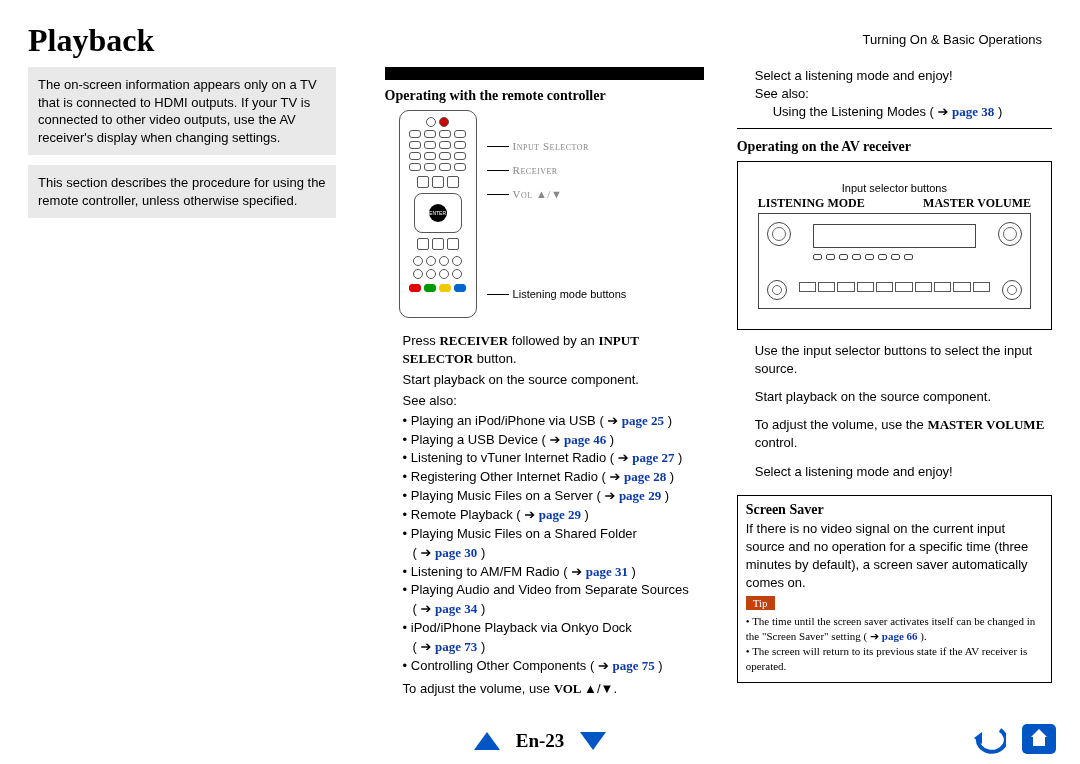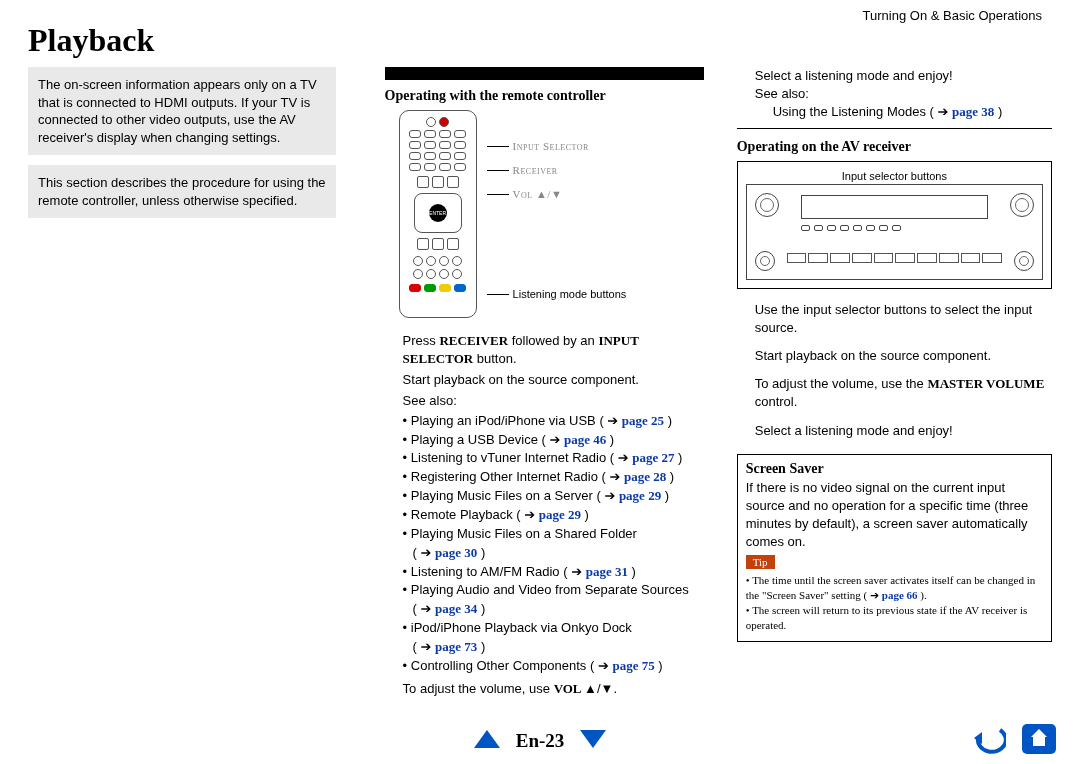--- a/index.html
+++ b/index.html
@@ -8,21 +8,21 @@
     font-size: 13px;
     color: #000;
     width: 1080px;
     height: 764px;
     background: #fff;
     position: relative;
     padding: 22px 28px 12px 28px;
   }
   .breadcrumb {
     position: absolute;
-    top: 8px;
+    top: 32px;
     right: 38px;
     font-size: 13px;
   }
   h1.page-title {
     font-family: "Times New Roman", serif;
     font-size: 32px;
     font-weight: bold;
     margin-bottom: 8px;
   }
   .columns {
@@ -125,21 +125,21 @@
   .body-text p { margin-bottom: 2px; }
   .see-also-list { margin-left: 18px; }
   .see-also-list li { list-style: none; position: relative; line-height: 1.45; }
   .page-link { font-family: "Times New Roman", serif; font-weight: bold; color: #0b3aa6; cursor: pointer; } 
 
   .bold-serif { font-family: "Times New Roman", serif; font-weight: bold; }
 
   
   .av-fig {
     border: 1px solid #000;
-    padding: 8px;
+    padding: 20px;
     margin: 6px 0 12px 0;
   }
   .av-panel {
     border: 1.5px solid #444;
     height: 96px;
     position: relative;
     background: #fff;
   }
   .av-knob {
     position: absolute;
@@ -178,20 +178,21 @@
     margin: 4px 0;
   }
   .fine { font-size: 11px; line-height: 1.35; font-family:"Times New Roman",serif;}
   .fine .page-link{ font-size:11px; }
 
   
   .footer-nav {
     position: absolute;
     left: 0; right: 0; bottom: 12px;
     display: flex;
+    align-items: center;
     justify-content: center;
     gap: 16px;
   }
   .tri-btn {
     width: 0; height: 0;
     border-left: 13px solid transparent;
     border-right: 13px solid transparent;
     cursor: pointer;
   }
   .tri-up   { border-bottom: 18px solid #0055c4; }
@@ -375,20 +376,24 @@
       <span>Using the Listening Modes</span>
       <span class="paren-plain">➔ <span class="page-link">page 38</span></span>
     </p>
 
     <hr class="sep-line">
 
     <div class="sec-heading">Operating on the AV receiver</div>
 
     <div class="av-fig">
       <div class="av-caption-top">Input selector buttons</div>
+      <div class="av-text-row">
+        <span>LISTENING MODE</span>
+        <span>MASTER VOLUME</span>
+      </div>
       <div class="av-panel">
         <div class="av-knob" style="left:8px; top:8px;"></div>
         <div class="av-knob" style="right:8px; top:8px;"></div>
         <div class="av-knob" style="left:8px; bottom:8px; width:20px; height:20px;"></div>
         <div class="av-knob" style="right:8px; bottom:8px; width:20px; height:20px;"></div>
         <div class="av-display"></div>
         <div class="av-sel-btns">
             <span></span>
             <span></span>
             <span></span>

